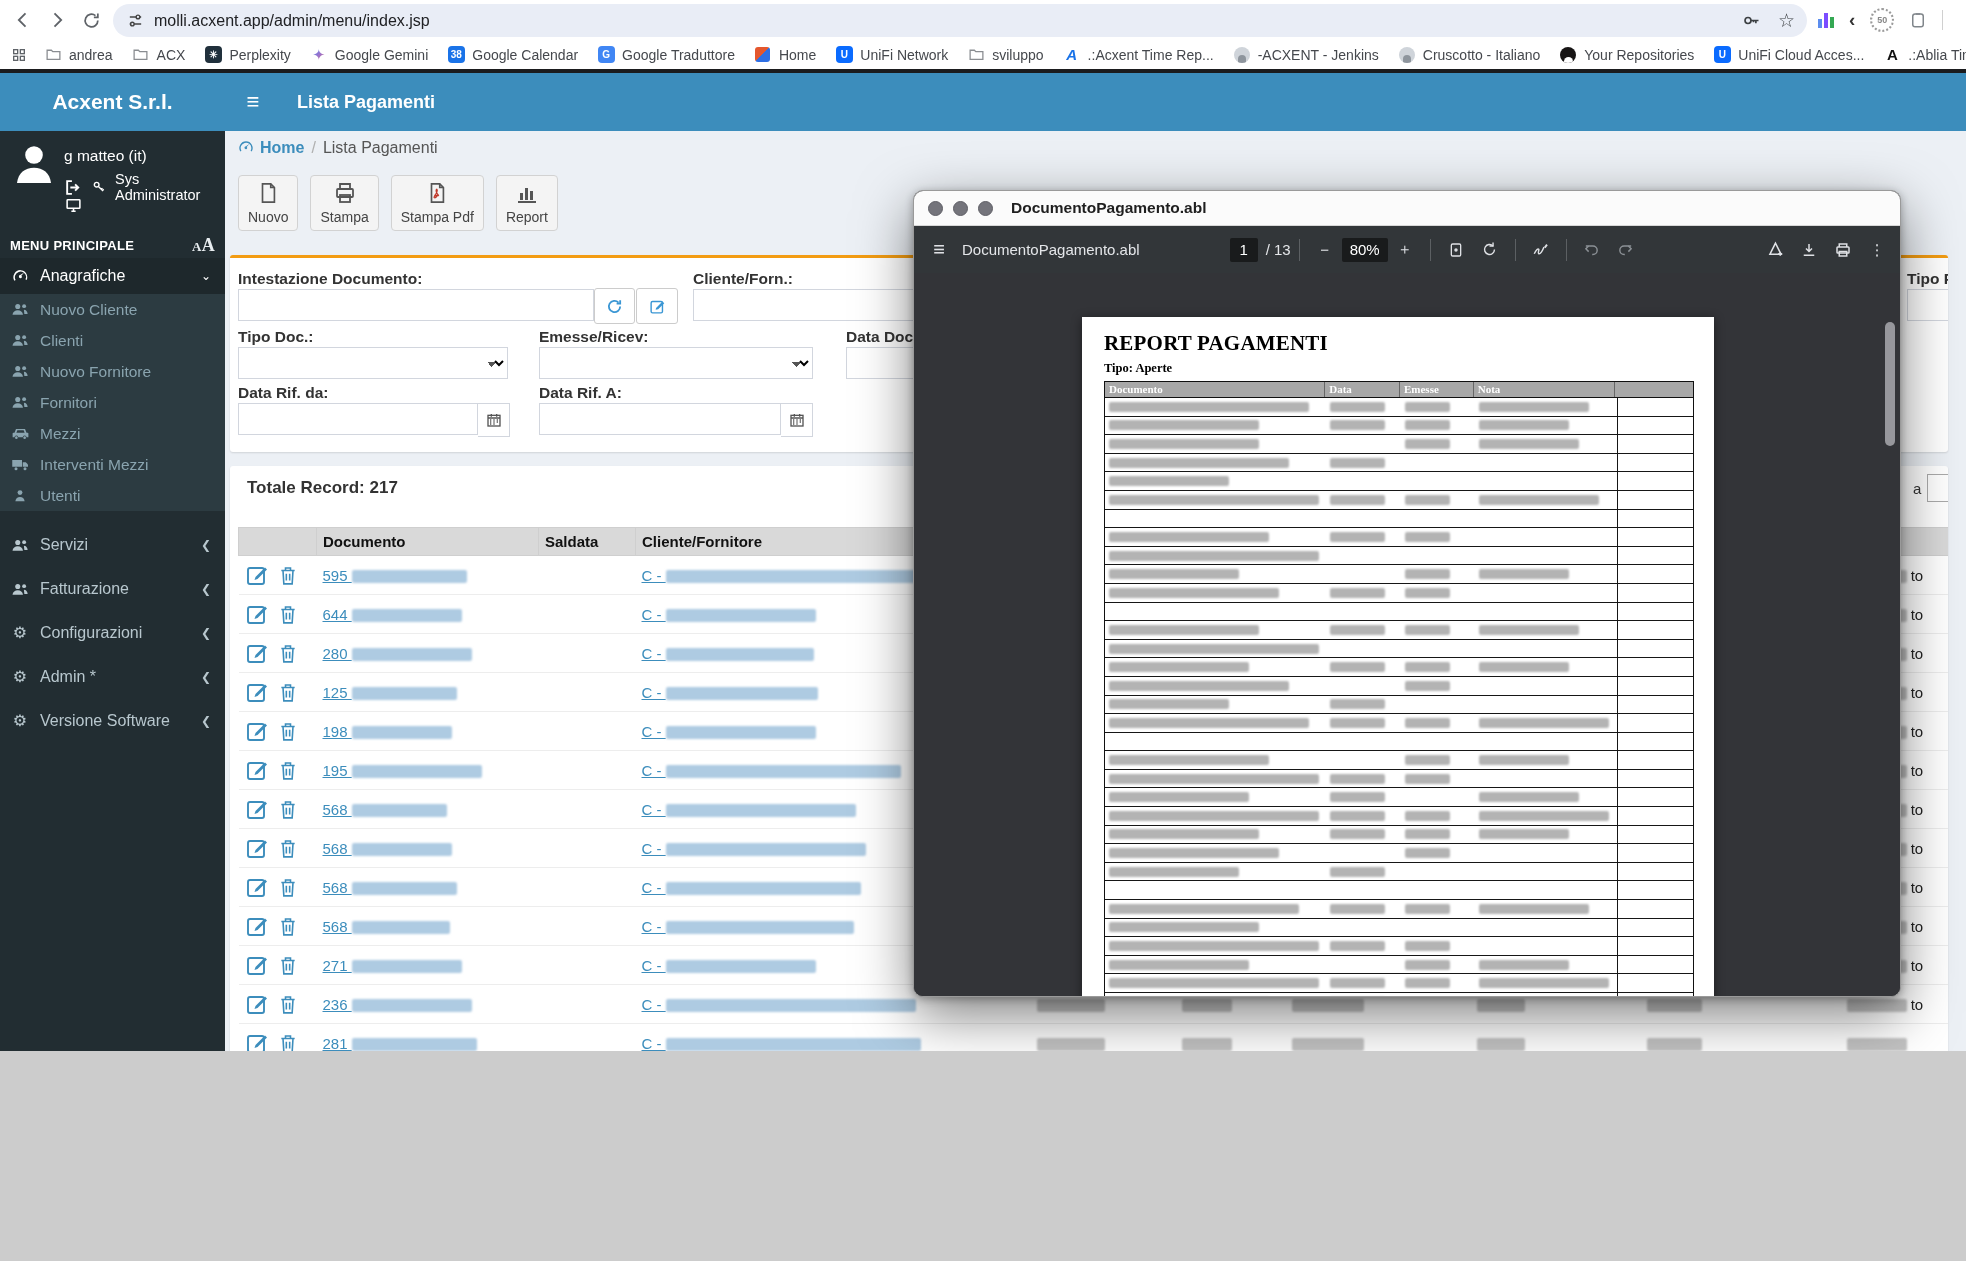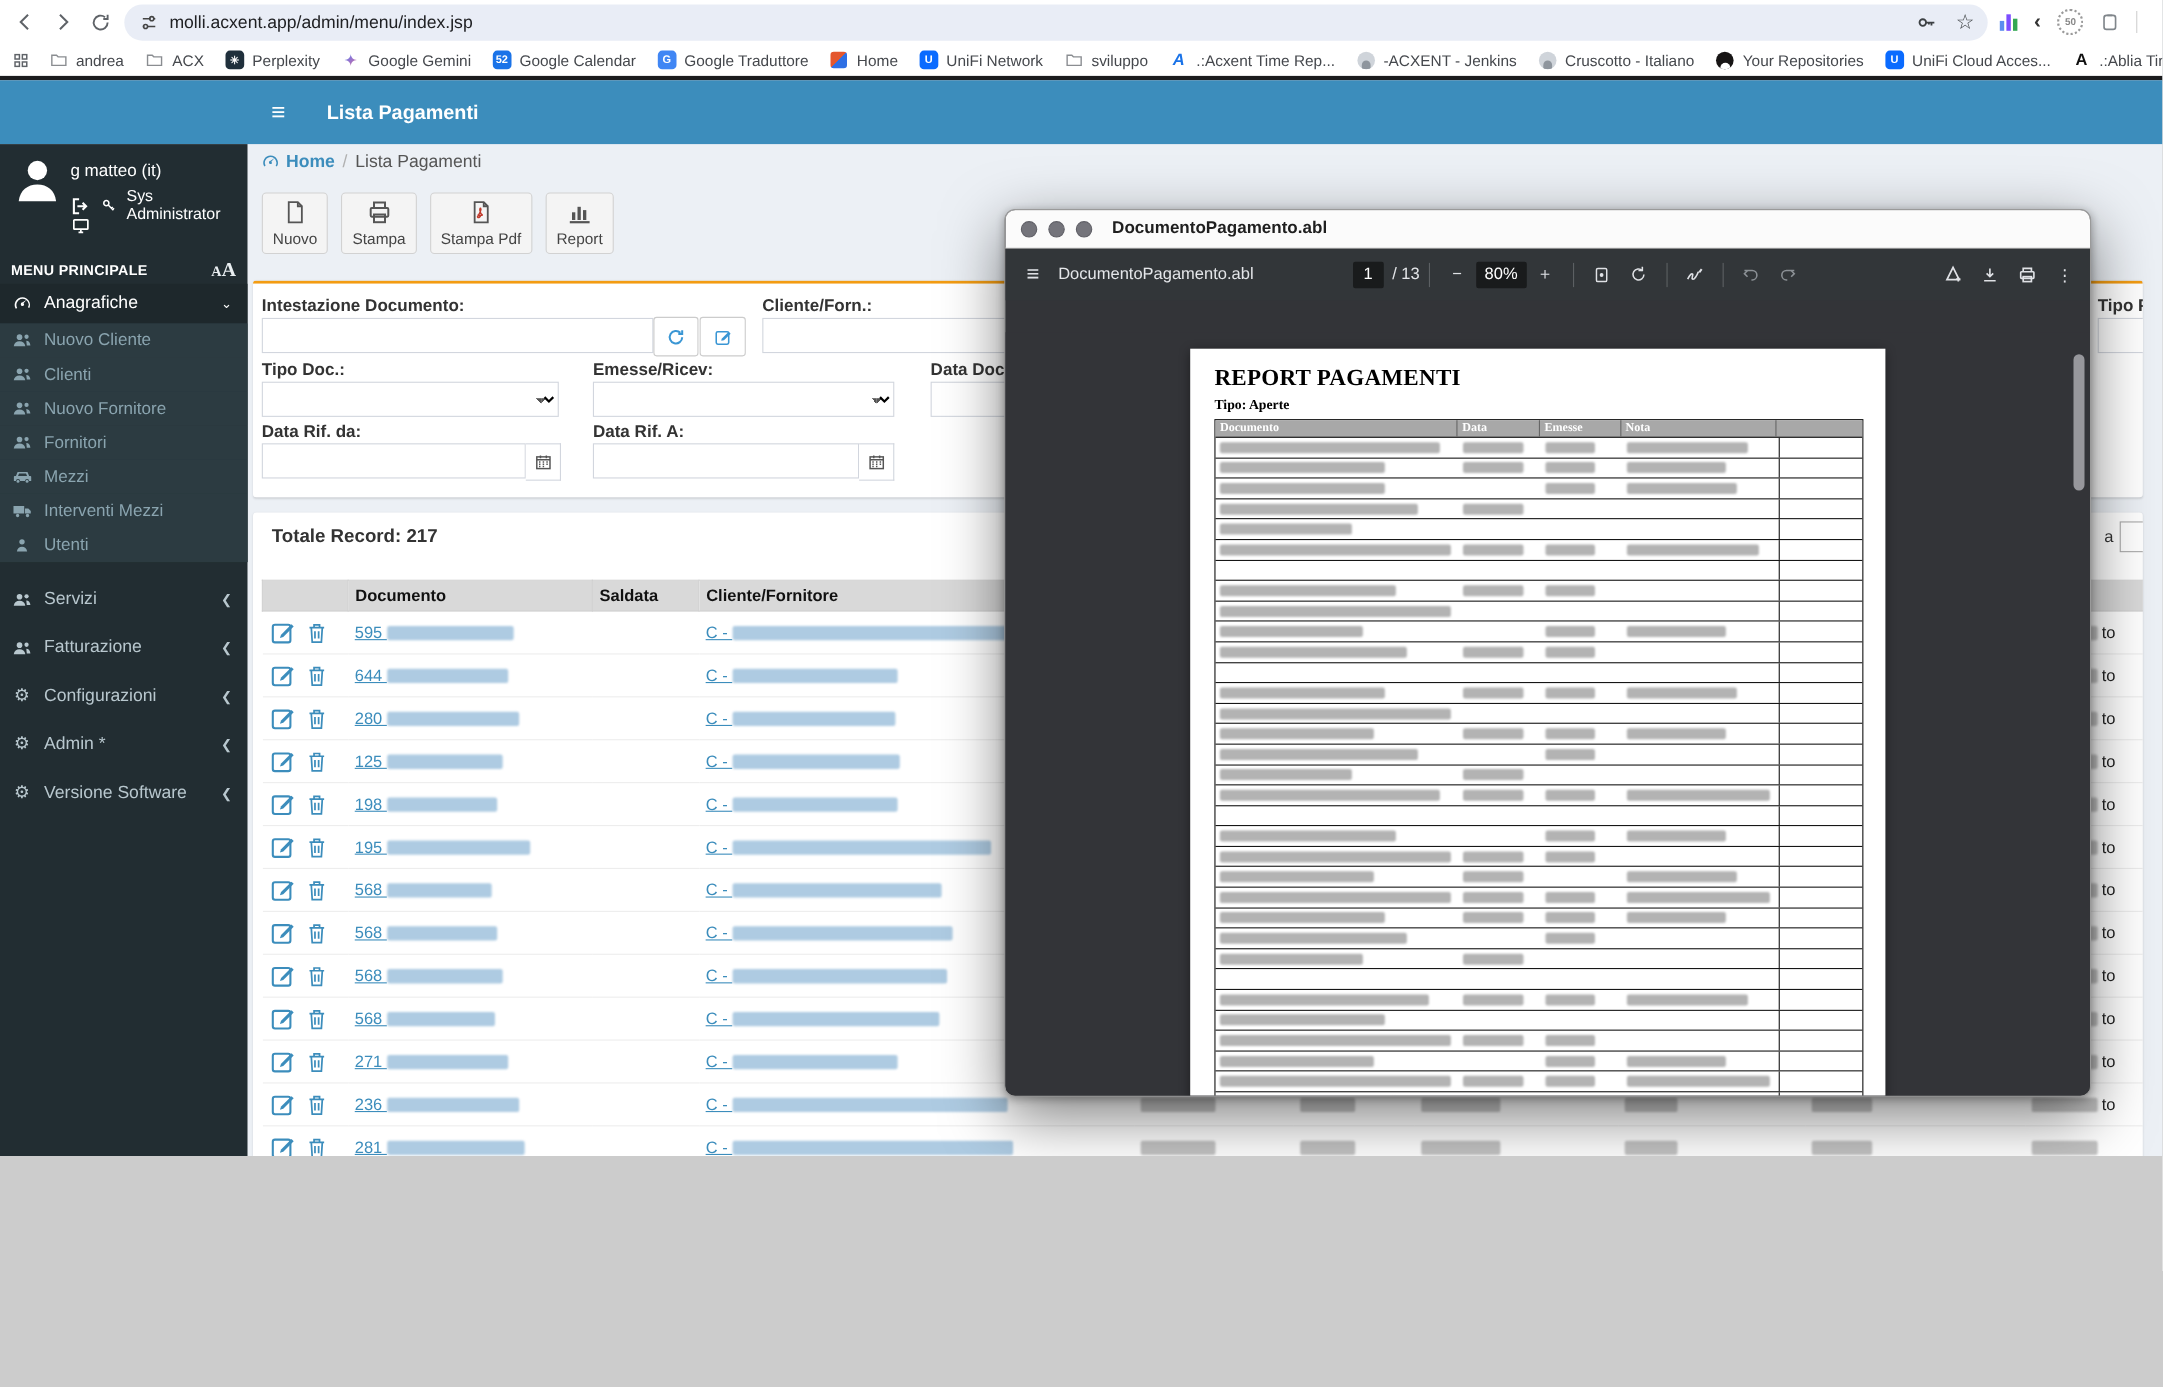--- a/index.html
+++ b/index.html
@@ -218,21 +218,21 @@
      <span>Perplexity</span>
           </span>
           <span class="bm-item">
      <span class="bm-ic">
               <span style="font-size:15px;background:linear-gradient(135deg,#4285f4,#9b72cb,#d96570);-webkit-background-clip:text;background-clip:text;color:transparent;">✦</span>
             </span>
      <span>Google Gemini</span>
           </span>
           <span class="bm-item">
      <span class="bm-ic">
-              <span class="sq" style="background:#1a73e8;">52</span>
+              <span class="sq" style="background:#1a73e8;">38</span>
             </span>
      <span>Google Calendar</span>
           </span>
           <span class="bm-item">
      <span class="bm-ic">
               <span class="sq" style="background:#4086f4;">G</span>
             </span>
      <span>Google Traduttore</span>
           </span>
           <span class="bm-item">
@@ -299,20 +299,21 @@
           </span>
         </span>
 
       <span class="sepline" style="margin-right:12px;"></span>
 
     </div>
     <div class="chrome-edge"></div>
   </div>
 
   <div class="navbar">
+    <div class="brand">Acxent S.r.l.</div>
     <div class="hamb">≡</div>
     <div class="navtitle">Lista Pagamenti</div>
   </div>
 
   <div class="sidebar">
     <div class="user-panel">
       <span class="abs" style="left:10px;top:8px;color:#fff;">
         <svg width="48" height="48" viewBox="0 0 24 24" fill="currentColor">
             <circle cx="12" cy="8" r="4.4"></circle>
             <path d="M3.5 22c.6-5 4-7.6 8.5-7.6s7.9 2.6 8.5 7.6z"></path>

